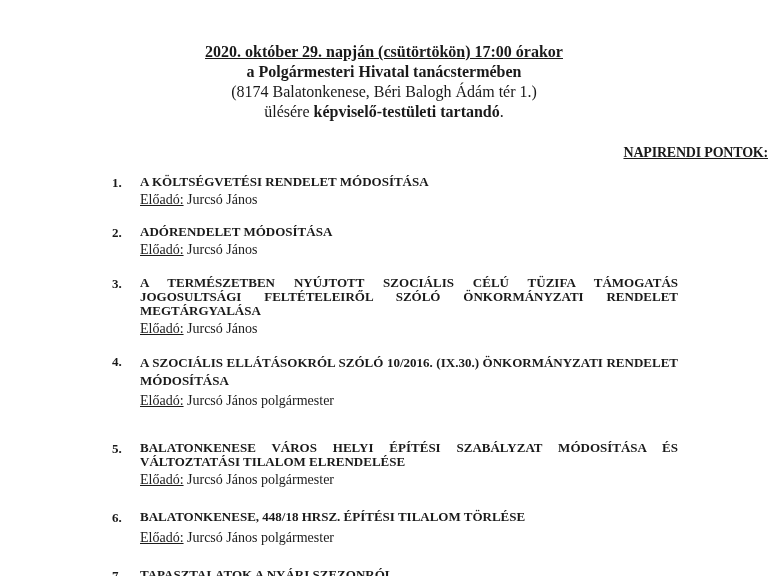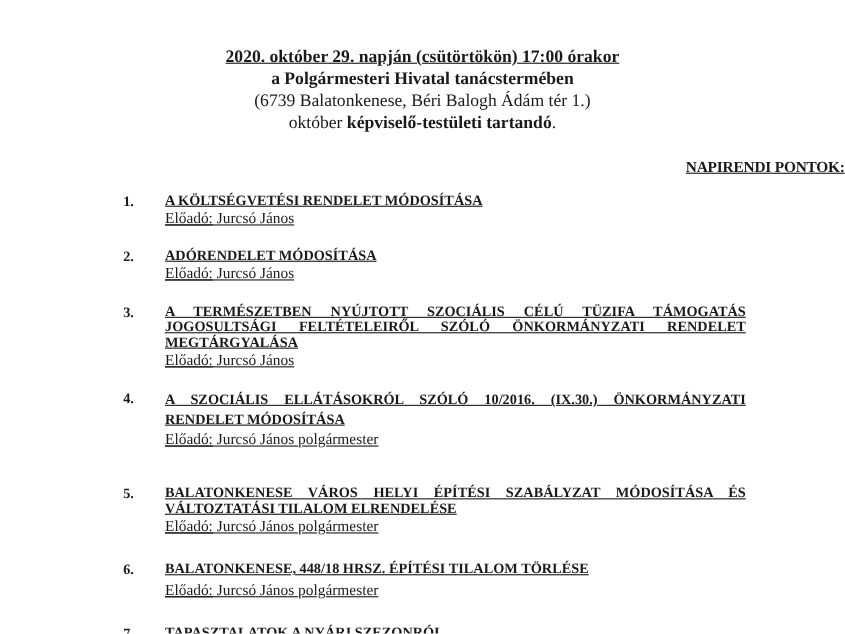--- a/index.html
+++ b/index.html
@@ -57,22 +57,21 @@
   }
   .item .num {
     position: absolute;
     left: 0;
     top: 0;
     font-weight: bold;
     font-size: 13px;
     line-height: 16px;
   }
   .item .body {
-    margin-left: 38px;
-    text-decoration: underline;
+    margin-left: 28px;
   }
   .item .title {
     font-weight: bold;
     font-size: 13px;
     line-height: 14px;
     text-transform: uppercase;
   }
   .item .title.justify {
     text-align: justify;
     text-align-last: left;
@@ -87,22 +86,22 @@
   }
 </style>
 </head>
 <body>
 
 <div class="page">
 
   <div class="header">
     <span class="line date-line">2020. október 29. napján (csütörtökön) 17:00 órakor</span>
     <span class="line venue-line">a Polgármesteri Hivatal tanácstermében</span>
-    <span class="line">(6739 Balatonkenese, Béri Balogh Ádám tér 1.)</span>
-    <span class="line"><span>október </span><span class="bold">képviselő-testületi tartandó</span><span>.</span></span>
+    <span class="line">(8174 Balatonkenese, Béri Balogh Ádám tér 1.)</span>
+    <span class="line"><span>ülésére </span><span class="bold">képviselő-testületi tartandó</span><span>.</span></span>
   </div>
 
   <div class="agenda-title">NAPIRENDI PONTOK:</div>
 
   <div class="item" style="top:175px;">
     <span class="num">1.</span>
     <div class="body">
       <div class="title">A KÖLTSÉGVETÉSI RENDELET MÓDOSÍTÁSA</div>
       <div class="presenter"><span class="label">Előadó:</span><span> Jurcsó János</span></div>
     </div>

